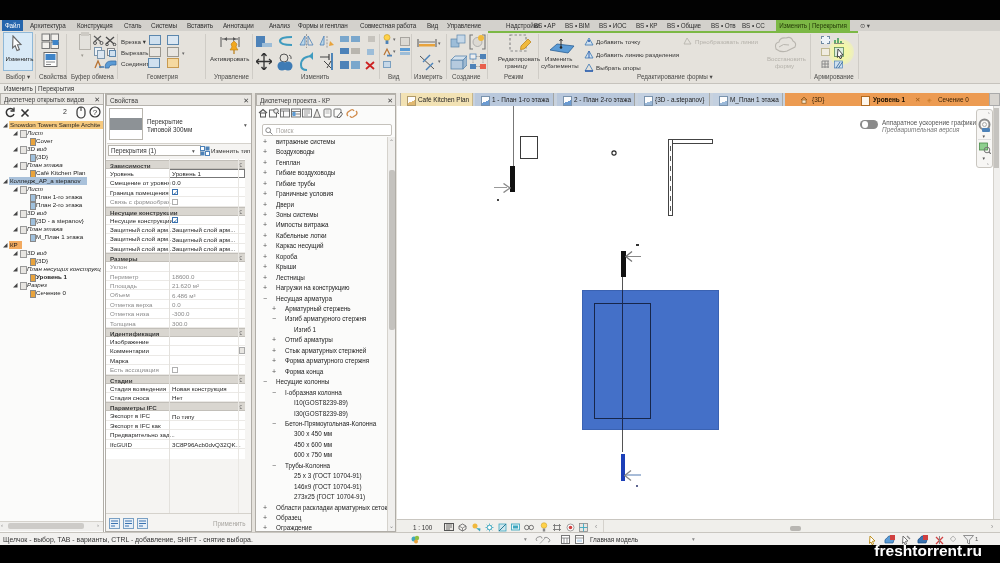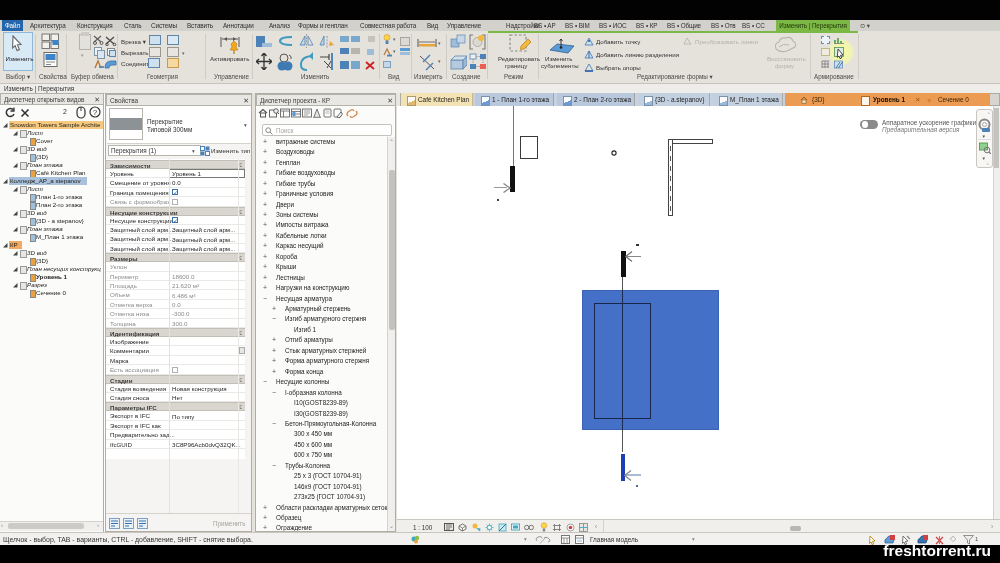--- a/index.html
+++ b/index.html
@@ -31,21 +31,21 @@
   .brow{position:absolute;height:10.45px;font-size:6.3px;color:#1c1c1c;line-height:10.45px;white-space:nowrap;}
   .pm{position:absolute;font-size:7px;color:#555;line-height:10.45px;}
   
   #canvas{overflow:hidden;left:397px;top:106px;width:603px;height:413px;background:#ffffff;}
   #vtabs{overflow:hidden;left:397px;top:93px;width:603px;height:13px;background:#c8d2de;}
   .vtab{position:absolute;top:0;height:13px;font-size:6.4px;line-height:13px;color:#222;box-sizing:border-box;}
   
   #vcb{overflow:hidden;left:397px;top:519px;width:603px;height:13px;background:#f0efeb;border-top:1px solid #c9c6c0;box-sizing:border-box;}
   #statusbar{overflow:hidden;left:0;top:532px;width:1000px;height:13px;background:#f2f1ef;border-top:1px solid #c9c6c0;box-sizing:border-box;font-size:6.4px;color:#333;}
   #blackbar{overflow:hidden;left:0;top:545px;width:1000px;height:18px;background:#000;}
-  #wm{position:absolute;right:9px;top:-3.5px;color:#fff;font-weight:bold;font-size:15.5px;letter-spacing:0px;}
+  #wm{position:absolute;right:18px;top:-3.5px;color:#fff;font-weight:bold;font-size:15.5px;letter-spacing:0px;}
   .ico{position:absolute;}
 </style></head>
 <body>
 <div id="app">
   <div class="abs" id="titlebar"></div>
   <div class="abs" id="tabrow">
     <span class="rtab" style="left:2px;top:0;width:21px;height:11px;background:#2666ad;color:#fff;text-align:center;line-height:11px;">Файл</span>
     <span class="rtab" style="left:30px;">Архитектура</span>
     <span class="rtab" style="left:77px;">Конструкция</span>
     <span class="rtab" style="left:124px;">Сталь</span>

